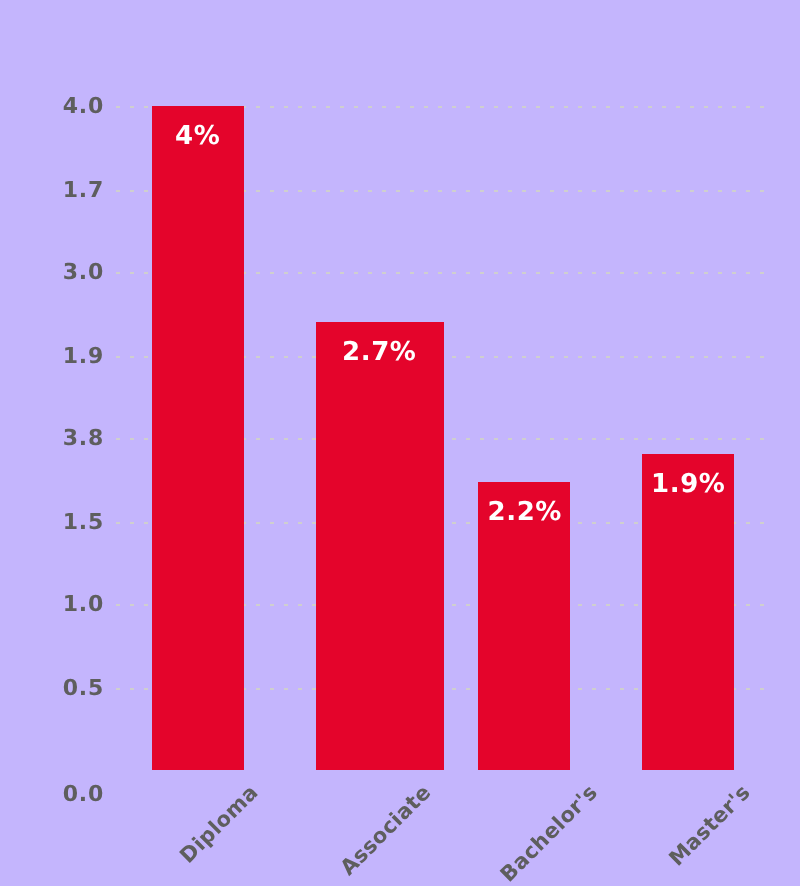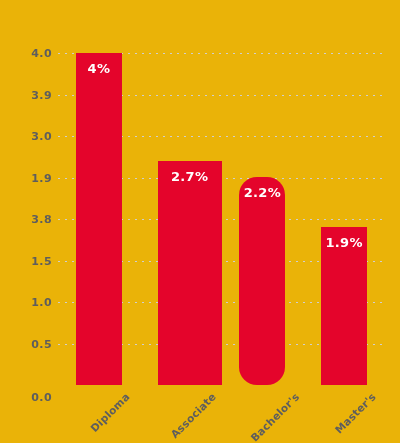--- a/index.html
+++ b/index.html
@@ -4,21 +4,21 @@
 <style>
   html, body {
     margin: 0;
     padding: 0;
     background: #000000;
   }
   #chart-root {
     position: relative;
     width: 400px;
     height: 443px;
-    background: #eab308;
+    background: #c4b5fd;
     font-family: "DejaVu Sans", sans-serif;
     overflow: hidden;
   }
 
   
   #plot-area {
     position: absolute;
     left: 58px;
     top: 53px;
     width: 327px;
@@ -110,21 +110,21 @@
     line-height: 1;
   }
 </style>
 </head>
 <body>
 
 <div id="chart-root">
 
   <div id="y-axis-labels">
       <div class="ytick" style="top: 0px;">4.0</div>
-      <div class="ytick" style="top: 41.5px;">3.9</div>
+      <div class="ytick" style="top: 41.5px;">1.7</div>
       <div class="ytick" style="top: 83px;">3.0</div>
       <div class="ytick" style="top: 124.5px;">1.9</div>
       <div class="ytick" style="top: 166px;">3.8</div>
       <div class="ytick" style="top: 207.5px;">1.5</div>
       <div class="ytick" style="top: 249px; text-align: right;">1.0</div>
       <div class="ytick" style="top: 290.5px;">0.5</div>
       <div class="ytick" style="top: 344px;">0.0</div>
     </div>
 
   <div id="plot-area">
@@ -136,21 +136,21 @@
       <div class="gridline" style="top: 207.5px;"></div>
       <div class="gridline" style="top: 249px;"></div>
       <div class="gridline" style="top: 290.5px;"></div>
       <div class="gridline baseline" style="top: 332px;"></div>
       <div class="bar" style="left: 17.875px; width: 46px; height: 332px; background: rgb(228, 4, 43);">
         <span class="bar-value">4%</span>
       </div>
       <div class="bar" style="left: 99.625px; width: 64px; height: 224.1px; background: rgb(228, 4, 43);">
         <span class="bar-value">2.7%</span>
       </div>
-      <div class="bar" style="left: 181.375px; width: 46px; height: 208px; background: rgb(228, 4, 43); border-radius: 18px;">
+      <div class="bar" style="left: 181.375px; width: 46px; height: 144px; background: rgb(228, 4, 43);">
         <span class="bar-value">2.2%</span>
       </div>
       <div class="bar" style="left: 263.125px; width: 46px; height: 157.7px; background: rgb(228, 4, 43);">
         <span class="bar-value">1.9%</span>
       </div>
     </div>
 
   <div id="x-axis-labels">
       <div class="xtick-wrap" style="left: 0px; width: 81.75px;">
         <div class="xtick">Diploma</div>

